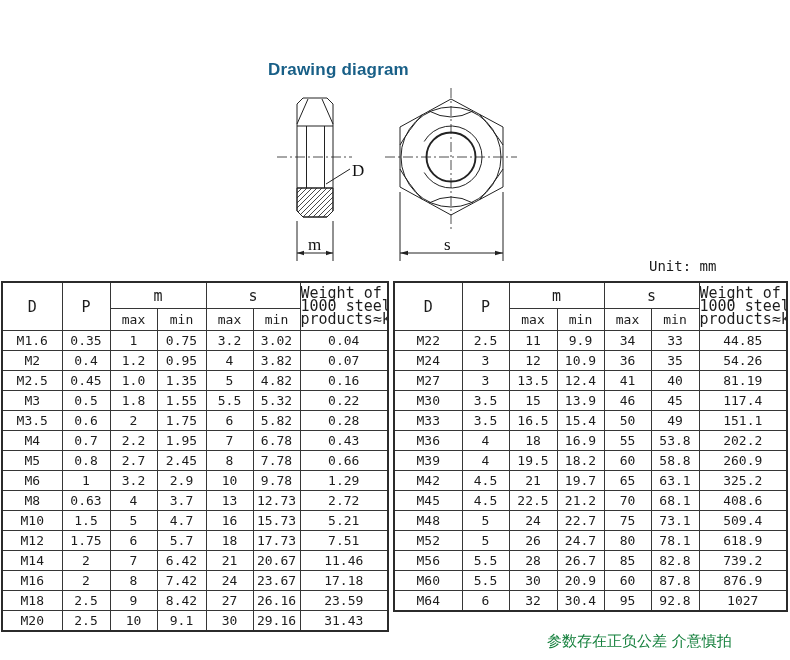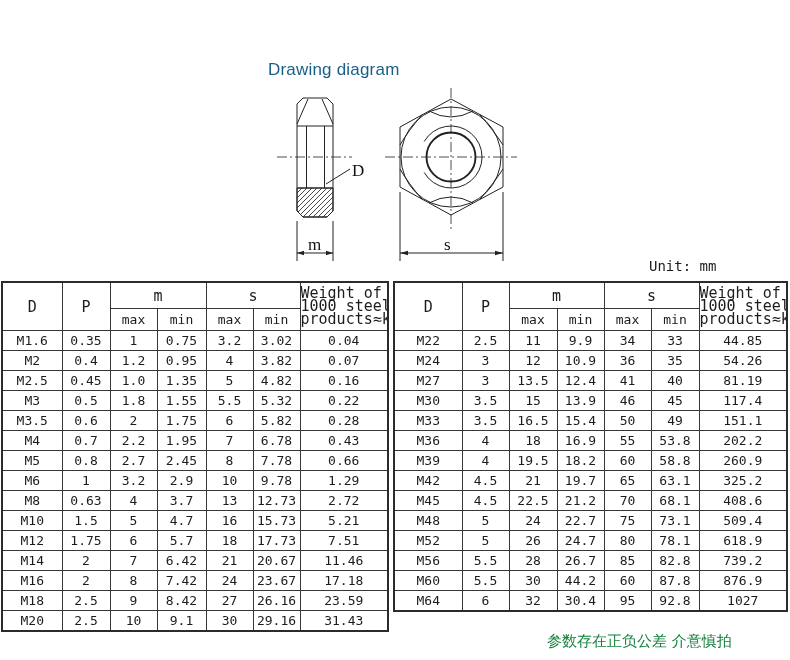--- a/index.html
+++ b/index.html
@@ -2,21 +2,21 @@
 <html><head>
 <meta charset="utf-8">
 <style>
   html,body{margin:0;padding:0;}
   body{
     width:790px;height:660px;position:relative;background:#ffffff;
     font-family:"DejaVu Sans Mono", monospace;color:#1c1c1c;overflow:hidden;
   }
   .page-title{
     position:absolute;left:268px;top:60px;
-    font-family:"Liberation Sans", sans-serif;font-weight:normal;
+    font-family:"Liberation Sans", sans-serif;font-weight:bold;
     font-size:17px;color:#185f87;letter-spacing:0.2px;
   }
   svg.diagram{position:absolute;left:0;top:0;}
   svg.diagram text{
     font-family:"Liberation Serif", serif;font-size:17px;fill:#111;
   }
   .unit-label{
     position:absolute;left:649px;top:258px;font-size:14px;color:#1c1c1c;text-align:center;
   }
   table.spec{
@@ -401,21 +401,21 @@
         <td>28</td>
         <td>26.7</td>
         <td>85</td>
         <td>82.8</td>
         <td>739.2</td>
       </tr>
       <tr>
         <td>M60</td>
         <td>5.5</td>
         <td>30</td>
-        <td>44.2</td>
+        <td>20.9</td>
         <td>60</td>
         <td>87.8</td>
         <td>876.9</td>
       </tr>
       <tr>
         <td>M64</td>
         <td>6</td>
         <td>32</td>
         <td>30.4</td>
         <td>95</td>

